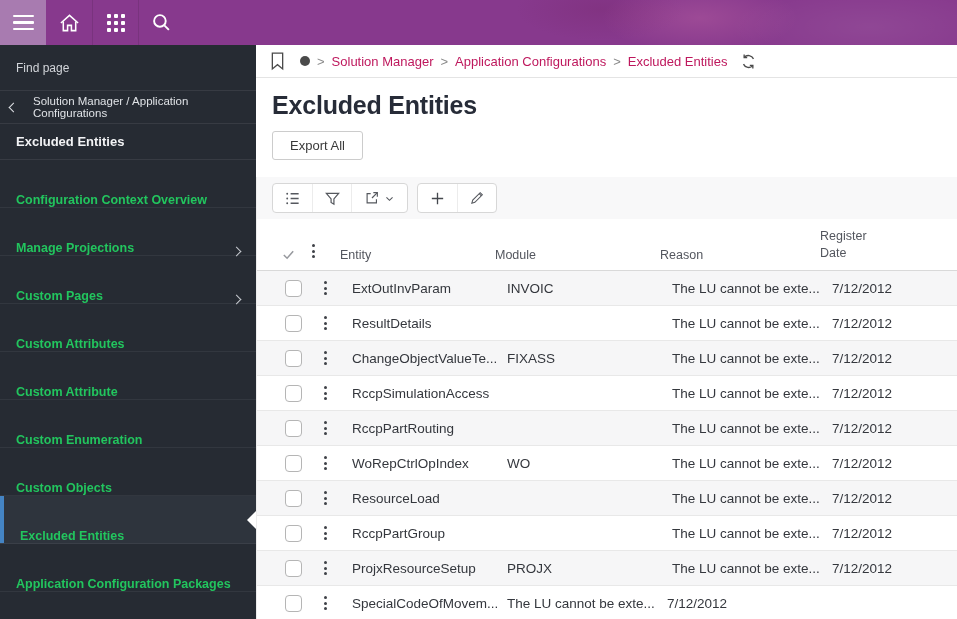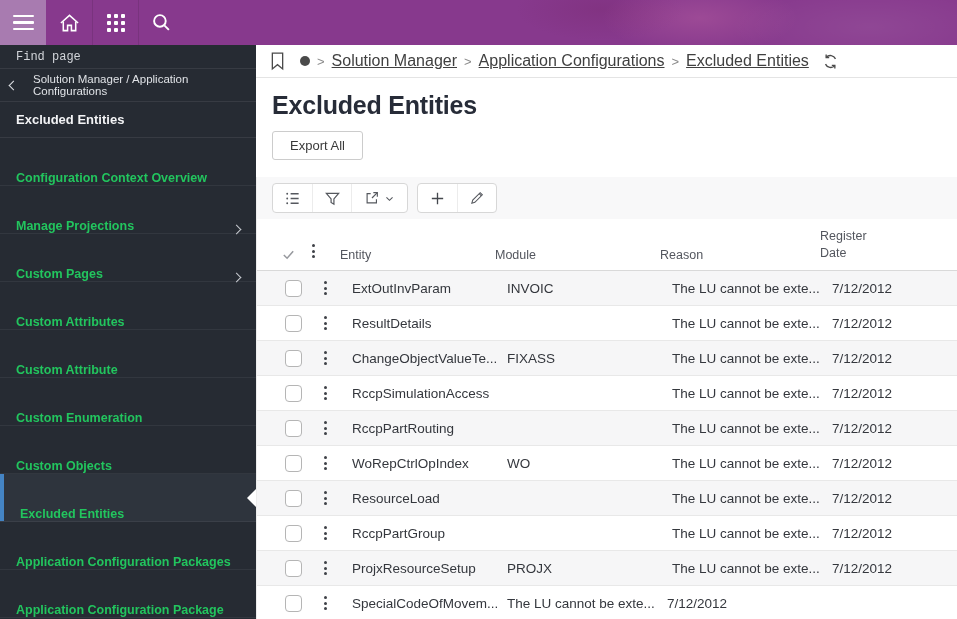--- a/index.html
+++ b/index.html
@@ -19,22 +19,22 @@
   .icon-cell { width:46px; display:flex; align-items:center; justify-content:center; cursor:pointer; }
   .icon-cell + .icon-cell { border-left:1px solid rgba(0,0,0,0.10); }
   .grid-ico { display:grid; grid-template-columns:repeat(3,4px); grid-template-rows:repeat(3,4px); gap:3px; }
   .grid-ico i { background:#fff; border-radius:1px; }
 
   
   .app { display:flex; height:574px; }
 
   
   .sidebar { width:256px; background:#262b33; color:#e9ebee; flex-shrink:0; position:relative; }
-  .find-row { height:24px; display:flex; align-items:center; padding-left:16px; font-size:12px;
-    color:#d2d5da; border-bottom:1px solid rgba(255,255,255,0.08); cursor:text;font-family:Liberation Mono, monospace; }
+  .find-row { height:46px; display:flex; align-items:center; padding-left:16px; font-size:12px;
+    color:#d2d5da; border-bottom:1px solid rgba(255,255,255,0.08); cursor:text; }
   .back-row { height:33px; display:flex; align-items:center; padding-left:10px;
     border-bottom:1px solid rgba(255,255,255,0.08); cursor:pointer; }
   .chev-left { width:7px; height:7px; border-left:1.6px solid #dfe2e6; border-bottom:1.6px solid #dfe2e6;
     transform:rotate(45deg); margin-right:16px; flex-shrink:0; }
   .back-label { font-size:11.5px; color:#dfe2e6; }
   .side-title { height:36px; display:flex; align-items:center; padding-left:16px; font-size:13px;
     font-weight:bold; color:#f2f3f5; border-bottom:1px solid rgba(255,255,255,0.08); }
   .side-item { height:48px; display:flex; align-items:flex-end; padding:0 16px; font-size:12.5px;
     font-weight:600; color:#22c55e; border-bottom:1px solid rgba(255,255,255,0.06);
     cursor:pointer; position:relative; }
@@ -46,21 +46,21 @@
     width:0; height:0; border-top:9px solid transparent; border-bottom:9px solid transparent;
     border-right:9px solid #ffffff; }
   .side-item.selected .side-label { padding-left:4px; }
 
   
   .main { flex:1; background:#fff; overflow:hidden; }
   .crumb-bar { height:33px; border-bottom:1px solid #e4e4e4; display:flex; align-items:center; padding:0 14px; }
   .crumb-bar svg { flex-shrink:0; }
   .crumb-dot { width:10px; height:10px; border-radius:50%; background:#4a4a4a; margin-left:15px; }
   .crumb-sep { color:#8a8a8a; font-size:13px; margin:0 7px; }
-  .crumb-link { color:#404040; font-size:16px; cursor:pointer; white-space:nowrap;text-decoration:underline; }
+  .crumb-link { color:#be185d; font-size:13px; cursor:pointer; white-space:nowrap; }
   .refresh-btn { margin-left:13px; cursor:pointer; display:flex; }
 
   .page-title { font-size:25px; font-weight:bold; color:#272c38; letter-spacing:-0.2px; margin:13px 0 11px 16px; }
   .export-btn { display:inline-block; margin-left:16px; padding:6px 17px; font-size:13px; color:#3a3a3a;
     background:#fff; border:1px solid #cccccc; border-radius:3px; cursor:pointer; }
 
   .grid-wrap { margin-top:17px; border-left:1px solid #ececec; }
   .toolbar { background:#f8f8f9; padding:6px 8px 6px 15px; display:flex; gap:9px; align-items:center; }
   .btn-group { display:flex; background:#fff; border:1px solid #d7d7d7; border-radius:4px; overflow:hidden; }
   .tb-btn { width:39px; height:28px; display:flex; align-items:center; justify-content:center; cursor:pointer; }

